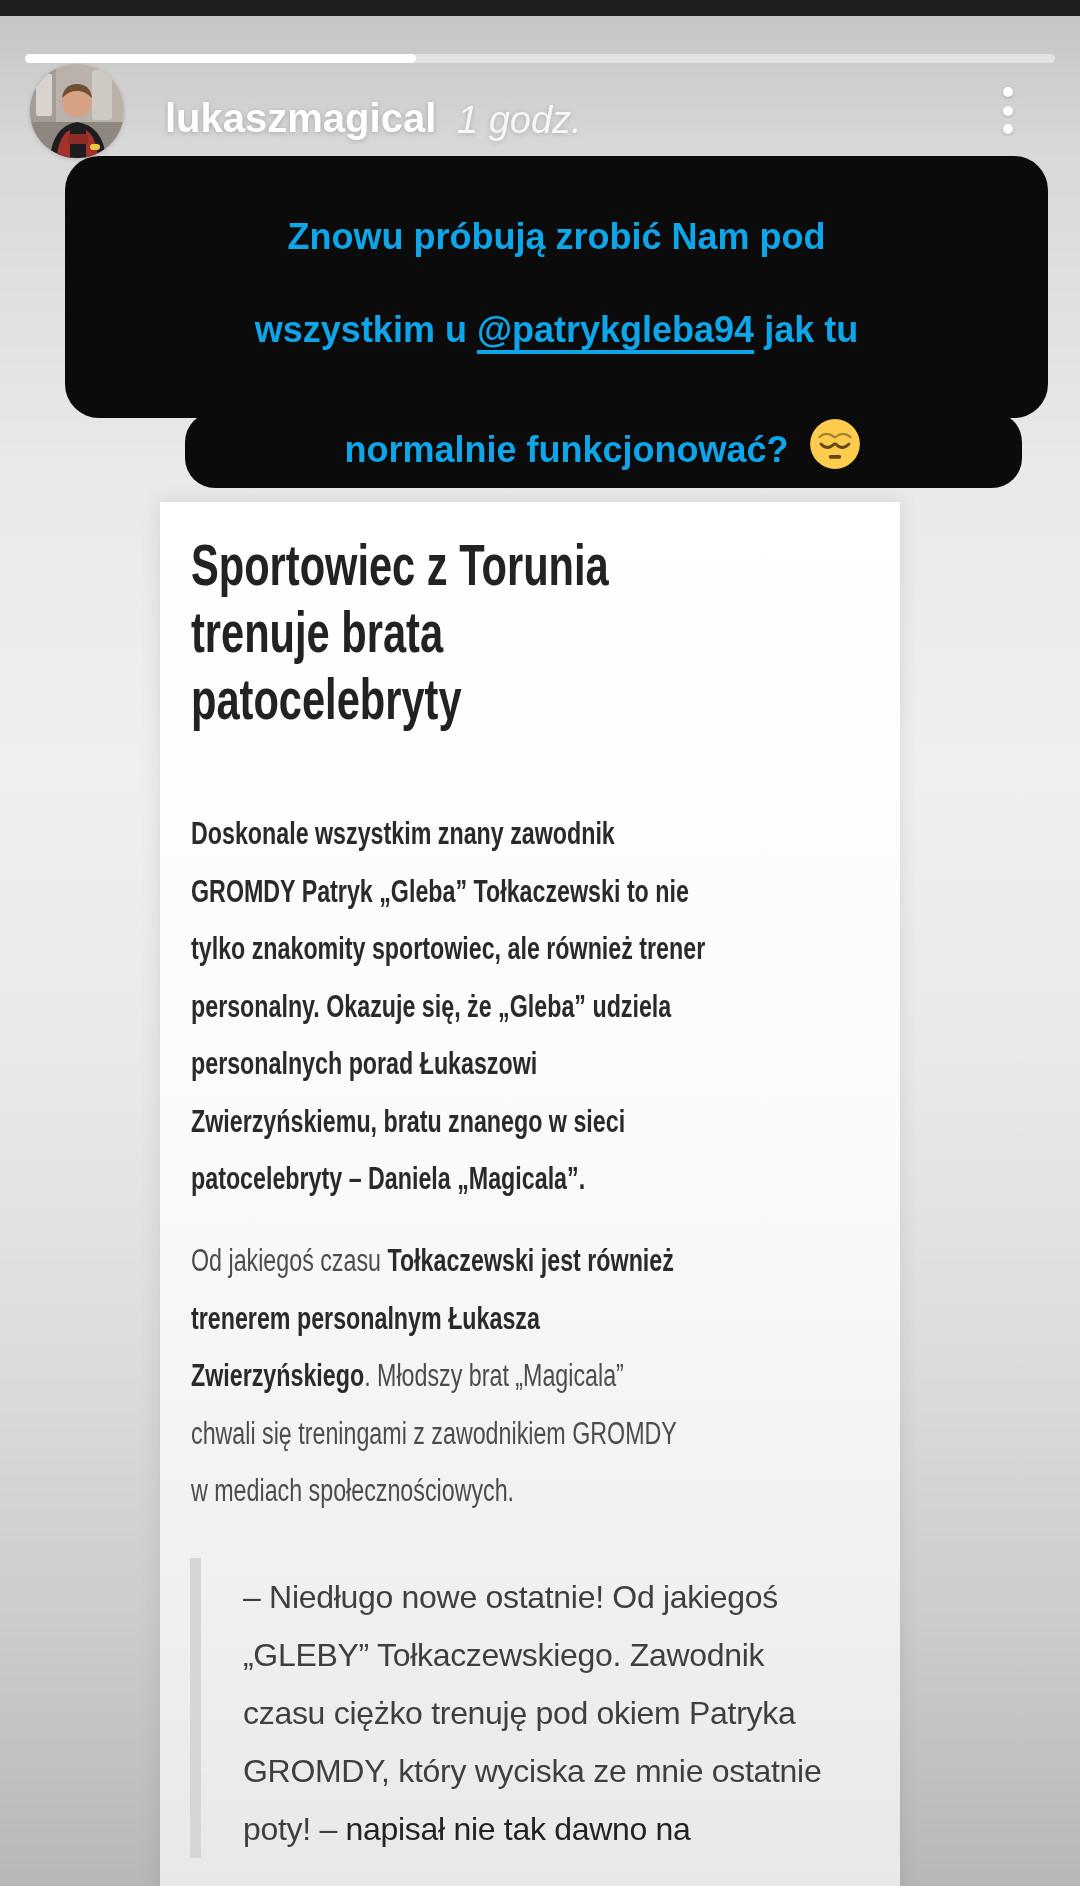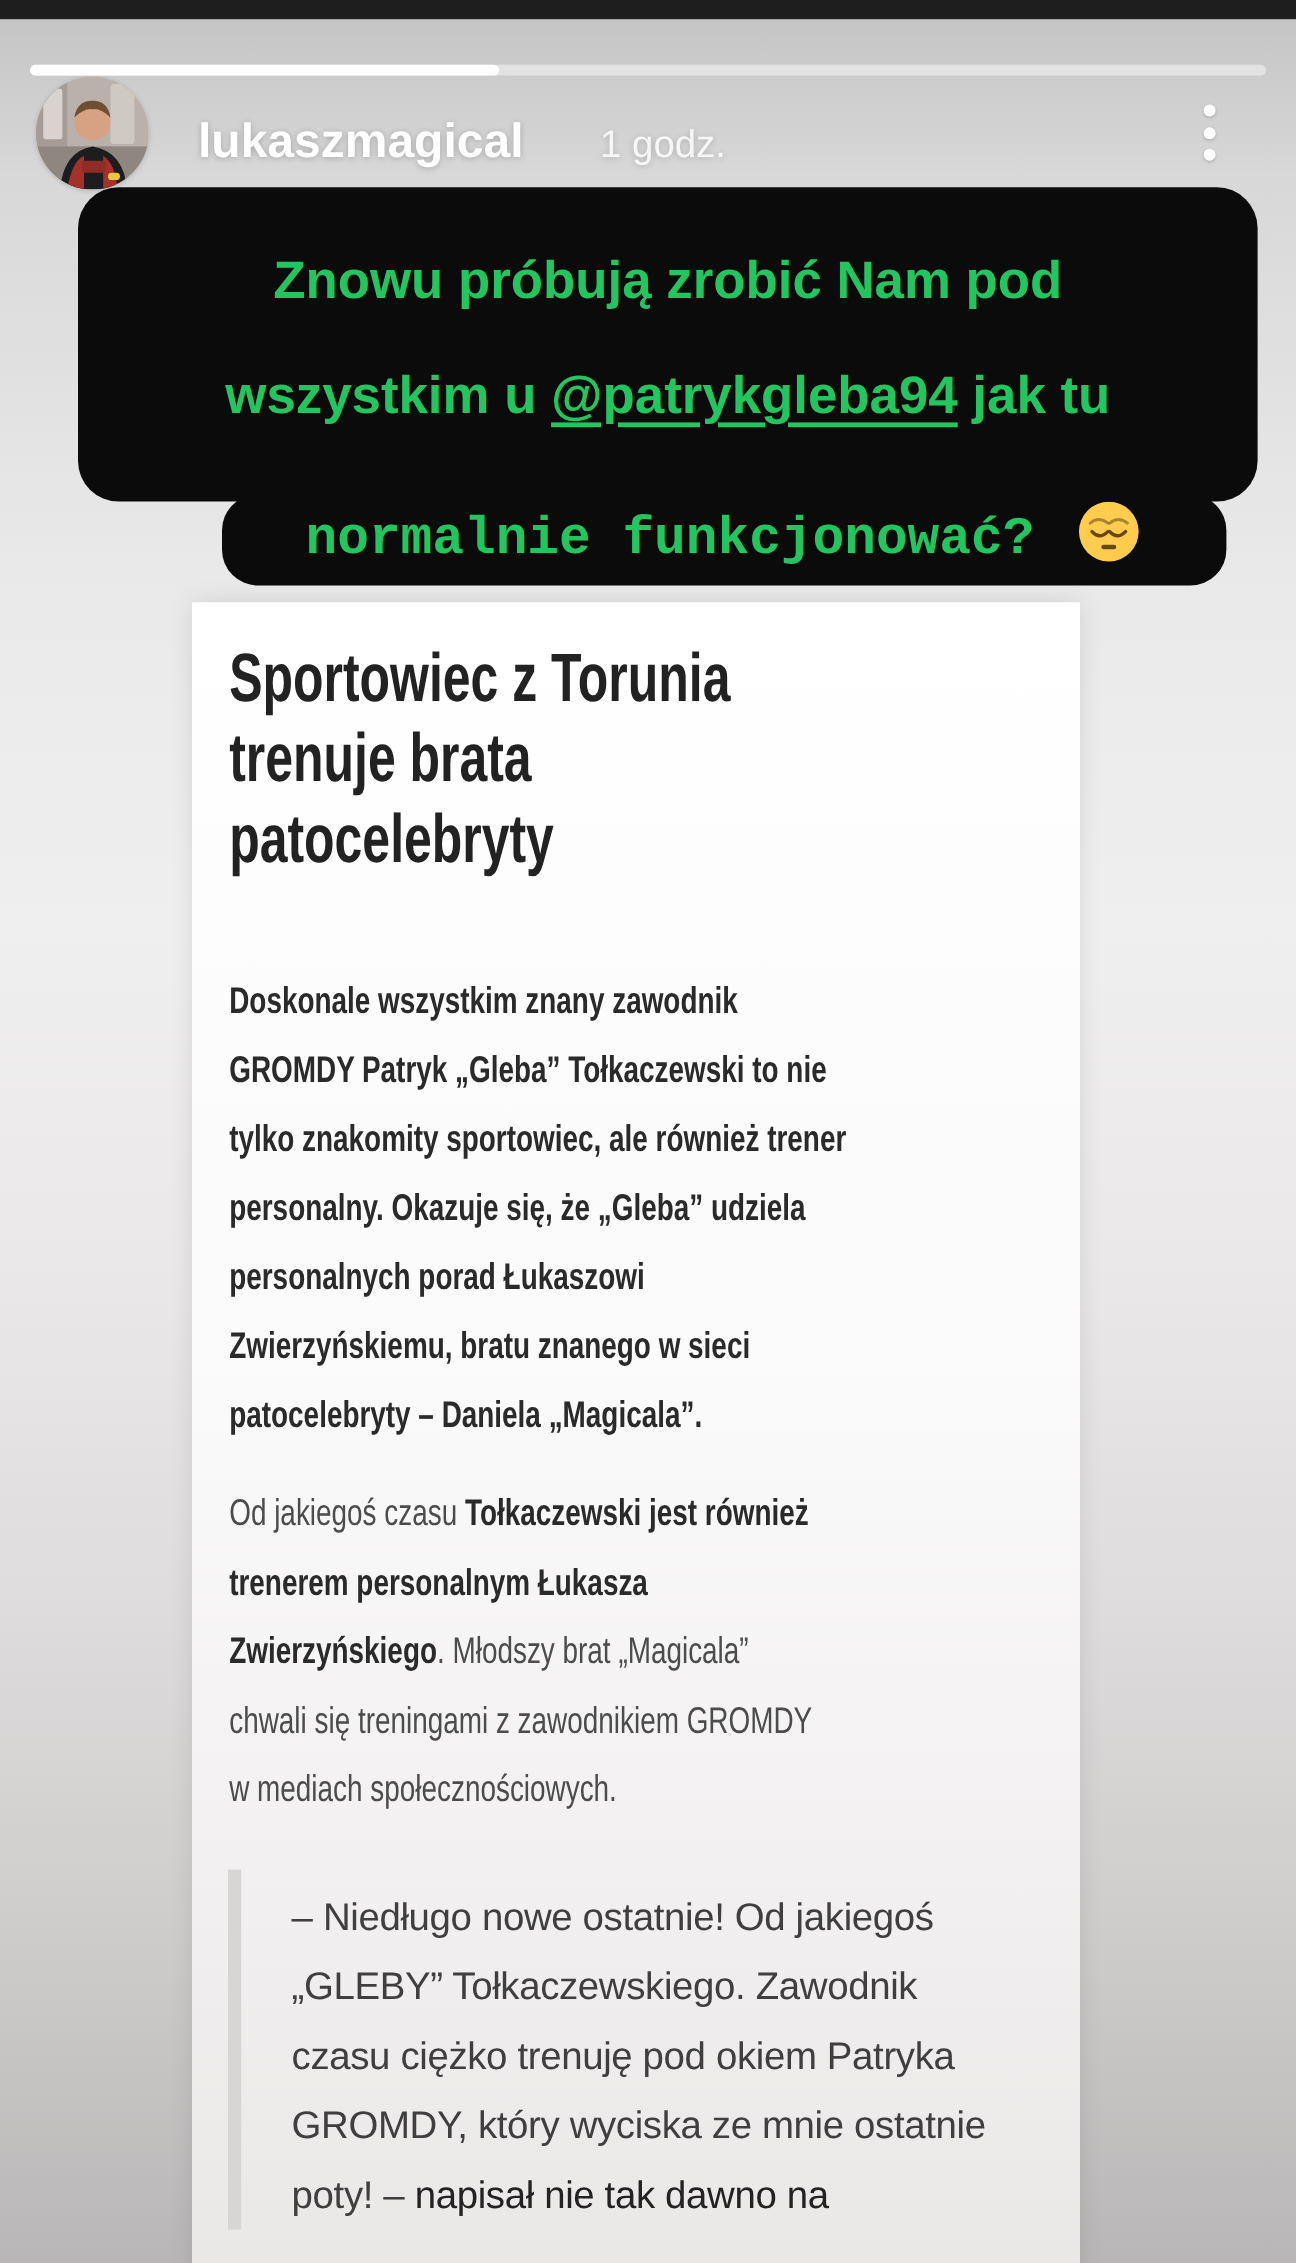--- a/index.html
+++ b/index.html
@@ -9,33 +9,33 @@
     font-family:"Liberation Sans",sans-serif;
     background:linear-gradient(180deg,#c5c5c5 0%,#d8d8d8 7%,#e9e9e9 24%,#f0efef 40%,#eae8e8 55%,#dedcdc 70%,#cecbcb 85%,#b7b5b5 100%);
   }
   .abs{position:absolute;}
   
   .progress-track{left:25px;top:38px;width:1030px;height:9px;border-radius:5px;background:rgba(255,255,255,0.45);z-index:40;}
   .progress-fill{height:100%;border-radius:5px;background:#ffffff;}
   .avatar{left:30px;top:48px;width:94px;height:94px;border-radius:50%;overflow:hidden;z-index:35;box-shadow:0 1px 4px rgba(0,0,0,0.18);}
   .avatar svg{display:block;width:100%;height:100%;}
   .username{left:165px;top:78px;height:48px;line-height:48px;font-size:40px;font-weight:700;color:#ffffff;z-index:36;text-shadow:0 1px 5px rgba(0,0,0,0.22);}
-  .timestamp{left:500px;top:80px;height:48px;line-height:48px;font-size:32px;font-weight:400;color:rgba(255,255,255,0.85);z-index:36;text-shadow:0 1px 5px rgba(0,0,0,0.18);}
+  .timestamp{left:457px;top:80px;height:48px;line-height:48px;font-size:38px;font-weight:400;color:rgba(255,255,255,0.85);z-index:36;text-shadow:0 1px 5px rgba(0,0,0,0.18);font-style:italic;}
   .menu-dots{left:984px;top:58px;width:48px;height:72px;z-index:36;cursor:pointer;}
   .menu-dots i{position:absolute;left:19px;width:10px;height:10px;border-radius:50%;background:#ffffff;box-shadow:0 1px 3px rgba(0,0,0,0.2);}
   .menu-dots i:nth-child(1){top:13px;}
   .menu-dots i:nth-child(2){top:32px;}
   .menu-dots i:nth-child(3){top:50px;}
   
   .caption-box1{left:65px;top:140px;width:983px;height:262px;background:#0b0b0b;border-radius:34px;z-index:20;
     display:flex;flex-direction:column;justify-content:center;text-align:center;}
-  .caption-box2{left:185px;top:396px;width:837px;height:76px;background:#0b0b0b;border-radius:30px;z-index:19;text-align:center;font-family:Liberation Mono, monospace;}
+  .caption-box2{left:185px;top:396px;width:837px;height:76px;background:#0b0b0b;border-radius:30px;z-index:19;text-align:center;}
   .caption-box1 .line{line-height:86px;white-space:nowrap;}
   .caption-box2 .line{line-height:76px;white-space:nowrap;}
-  .caption-box1 .seg,.caption-box2 .seg{color:#22c55e;font-weight:700;font-size:44px;}
+  .caption-box1 .seg,.caption-box2 .seg{color:#0ea5e9;font-weight:700;font-size:36px;}
   .seg-u{text-decoration:underline;text-underline-offset:8px;text-decoration-thickness:4px;cursor:pointer;}
   .emoji{display:inline-block;width:56px;height:56px;vertical-align:-10px;margin-left:8px;}
   .emoji svg{display:block;width:100%;height:100%;}
   
   .card{left:160px;top:486px;width:740px;height:1460px;z-index:10;
     background:linear-gradient(180deg,#ffffff 0%,#fbfafa 45%,#f1efef 75%,#e8e5e5 100%);
     border-bottom:3px solid #8d8d8d;box-shadow:0 0 20px rgba(0,0,0,0.10);}
   .headline{left:31px;top:30px;width:860px;font-size:57px;line-height:67px;font-weight:700;color:#222222;
     transform:scaleX(0.73);transform-origin:0 0;letter-spacing:0;}
   .headline .line{white-space:nowrap;}

